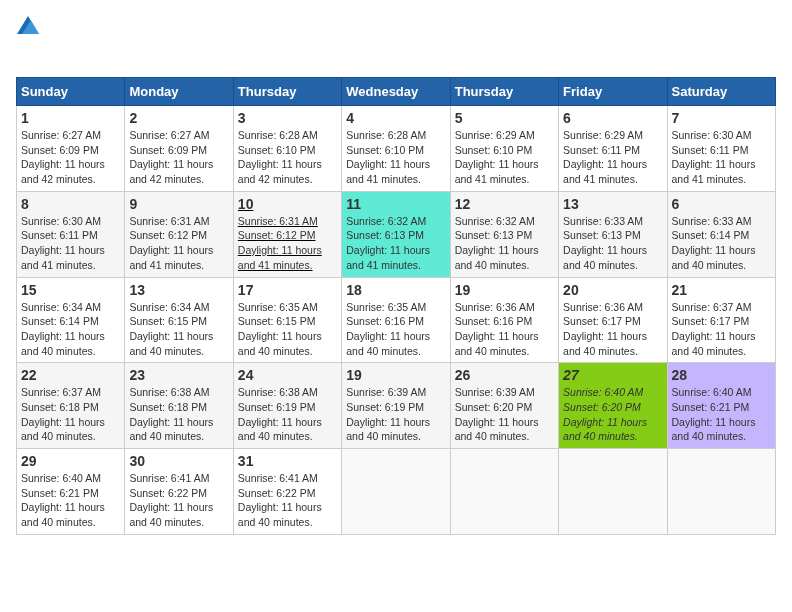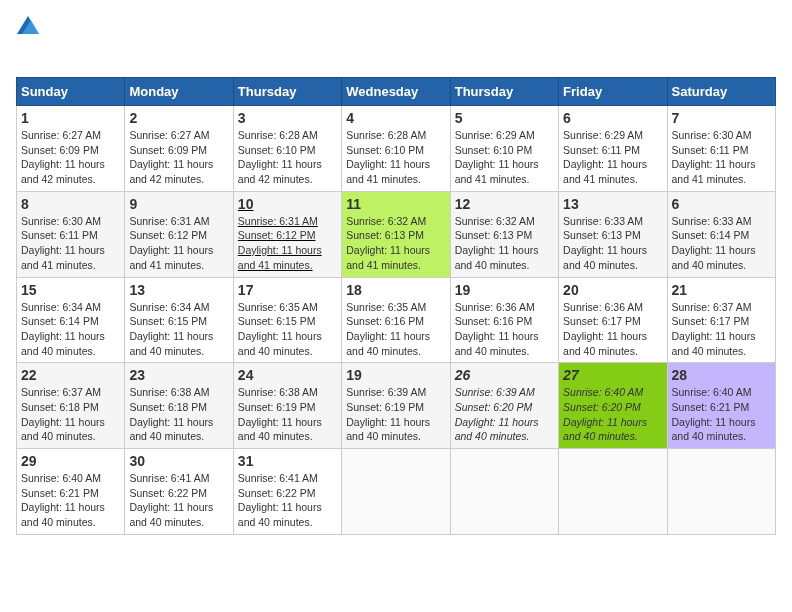--- a/index.html
+++ b/index.html
@@ -193,21 +193,21 @@
           </div>
         </td>
         <td style="background: rgb(245, 245, 245); text-decoration: underline;">
           <span class="day-number">10</span>
           <div class="day-info">
             Sunrise: 6:31 AM<br>
             Sunset: 6:12 PM<br>
             Daylight: 11 hours and 41 minutes.
           </div>
         </td>
-        <td style="background: #bef264;">
+        <td style="background: #5eead4;">
           <span class="day-number">11</span>
           <div class="day-info">
             Sunrise: 6:32 AM<br>
             Sunset: 6:13 PM<br>
             Daylight: 11 hours and 41 minutes.
           </div>
         </td>
         <td style="background: rgb(245, 245, 245);">
           <span class="day-number">12</span>
           <div class="day-info">
@@ -317,21 +317,21 @@
           </div>
         </td>
         <td style="background: rgb(245, 245, 245);">
           <span class="day-number">19</span>
           <div class="day-info">
             Sunrise: 6:39 AM<br>
             Sunset: 6:19 PM<br>
             Daylight: 11 hours and 40 minutes.
           </div>
         </td>
-        <td style="background: rgb(245, 245, 245); font-style: italic;">
+        <td style="background: rgb(245, 245, 245);">
           <span class="day-number">26</span>
           <div class="day-info">
             Sunrise: 6:39 AM<br>
             Sunset: 6:20 PM<br>
             Daylight: 11 hours and 40 minutes.
           </div>
         </td>
         <td style="background: #84cc16; font-style: italic;">
           <span class="day-number">27</span>
           <div class="day-info">

